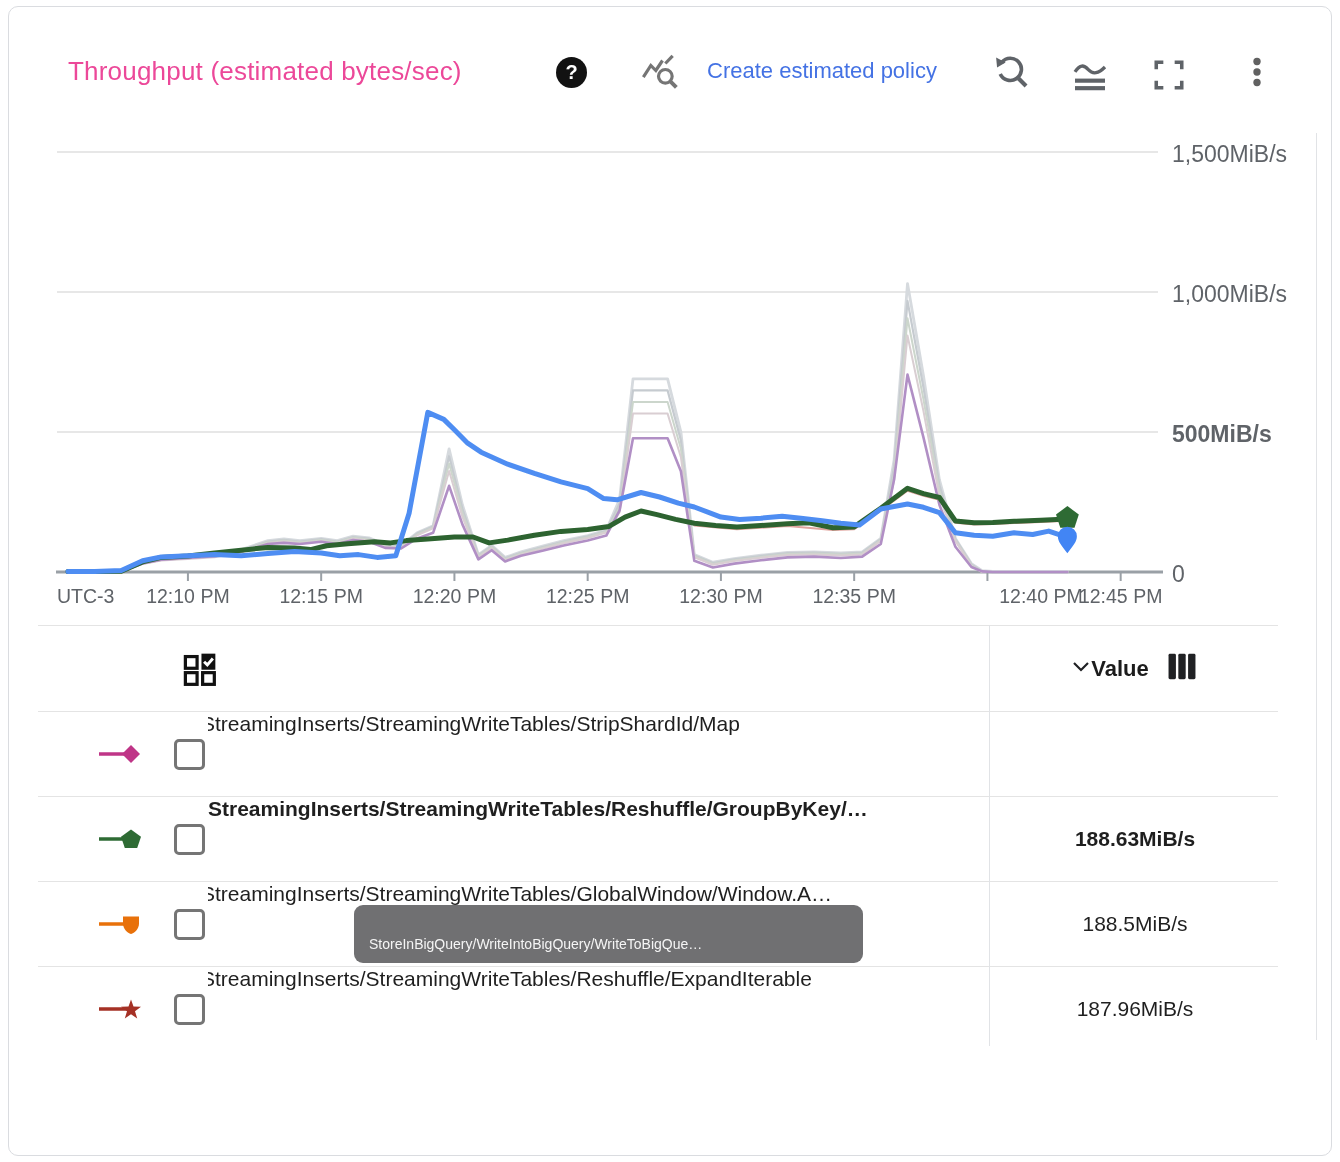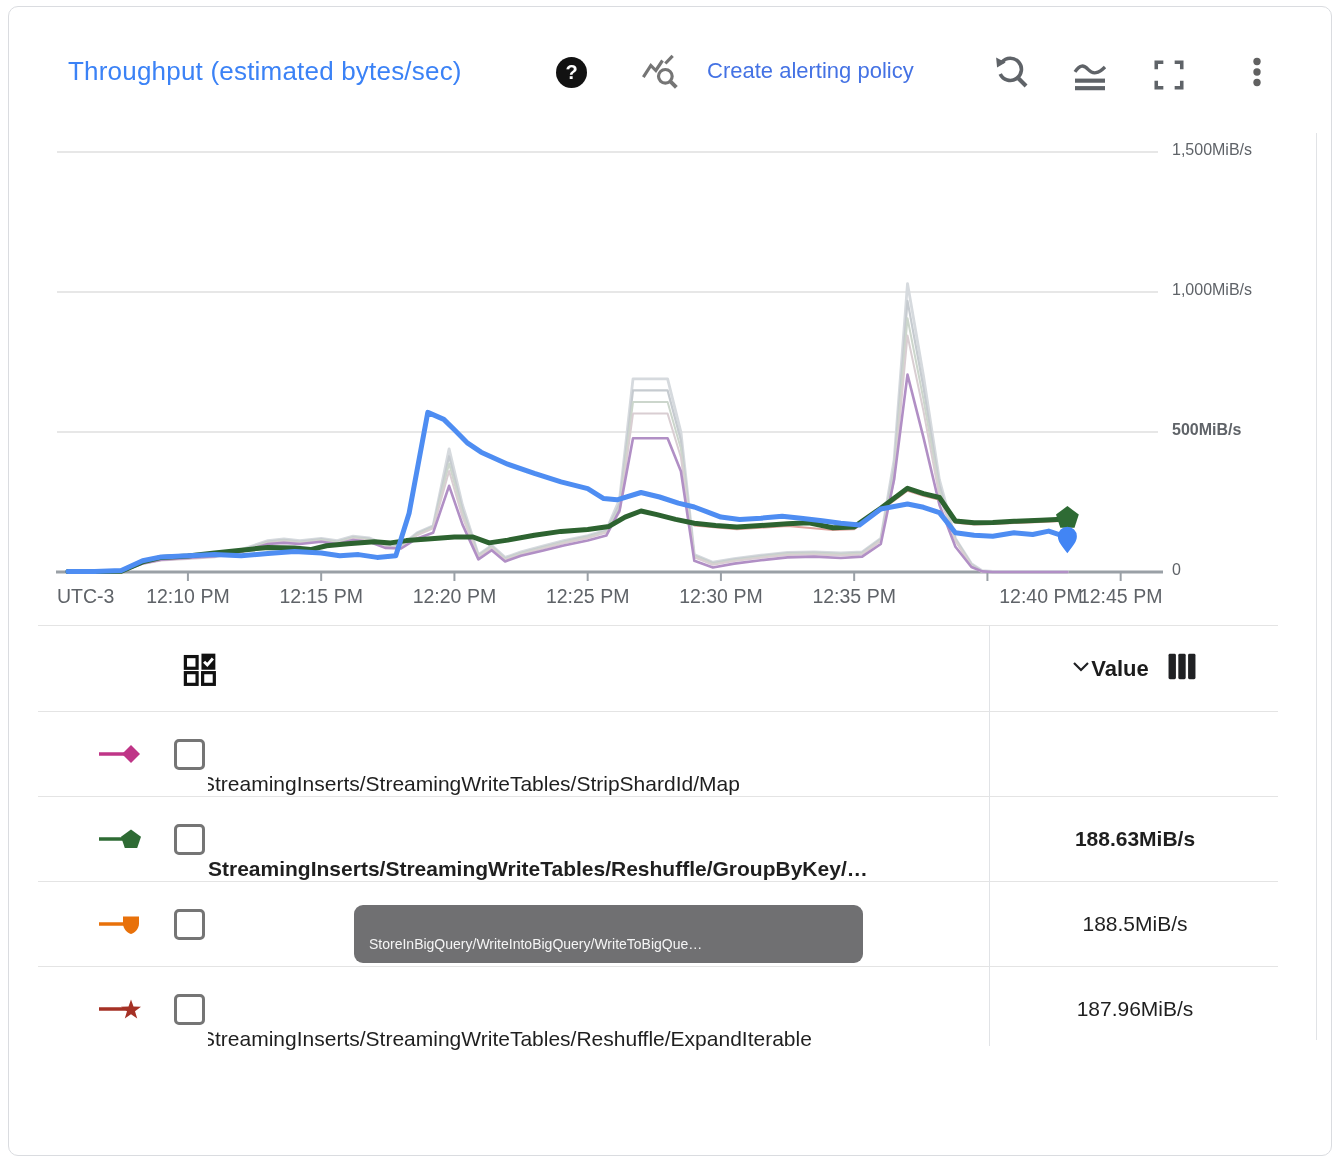--- a/index.html
+++ b/index.html
@@ -1,35 +1,35 @@
 <!DOCTYPE html>
 <html><head>
 <meta charset="utf-8">
 <style>
   html,body{margin:0;padding:0;background:#fff;}
   #stage{position:relative;width:1340px;height:1162px;font-family:"Liberation Sans",sans-serif;background:#fff;overflow:hidden;}
   .card{position:absolute;left:8px;top:6px;width:1322px;height:1148px;background:#fff;border:1px solid #dadce0;border-radius:10px;}
   .abs{position:absolute;}
   
-  .title{left:68px;top:56px;font-size:26px;color:#3b82f6;letter-spacing:.2px;}
+  .title{left:68px;top:56px;font-size:26px;color:#ec4899;letter-spacing:.2px;}
   .help{left:556px;top:57px;width:31px;height:31px;background:#121212;border-radius:50%;color:#fff;
         display:flex;align-items:center;justify-content:center;font-size:20px;font-weight:bold;}
   .link{left:707px;top:58px;font-size:22px;color:#4472e4;cursor:pointer;}
   .hicon{color:#5f6368;}
   
-  .ylab{left:1172px;font-size:16px;color:#5f6368;}
+  .ylab{left:1172px;font-size:23px;color:#5f6368;}
   .xlab{top:585px;font-size:19.5px;color:#5f6368;white-space:nowrap;}
   .vline{position:absolute;width:1px;background:#e1e3e6;}
   
   #ltable{position:absolute;left:38px;top:625px;width:1240px;}
   .lheader{position:relative;height:85px;border-top:1px solid #e4e4e4;}
   .lrow{position:relative;height:84px;border-top:1px solid #e4e4e4;}
   .lrow .mk{position:absolute;left:60px;top:31px;}
   .lrow .cb{position:absolute;left:136px;top:27px;width:25px;height:25px;border:3px solid #757575;border-radius:5px;background:#fff;cursor:pointer;}
-  .lrow .lblwrap{position:absolute;left:170px;top:0;width:792px;height:84px;overflow:hidden;display:flex;align-items:flex-end;}
+  .lrow .lblwrap{position:absolute;left:170px;top:0;width:792px;height:84px;overflow:hidden;display:flex;align-items:flex-start;}
   .lrow .lbl{font-size:21px;color:#1f1f1f;white-space:nowrap;}
   .lrow.clip .lbl{margin-left:-7px;}
   .lrow .val{position:absolute;left:952px;top:0;width:290px;height:84px;display:flex;align-items:center;justify-content:center;font-size:21px;color:#1f1f1f;}
   .lrow.bold .lbl,.lrow.bold .val{font-weight:700;}
   .valhead{position:absolute;left:952px;top:0;width:290px;height:85px;display:flex;align-items:center;justify-content:center;gap:0;}
   .valhead .vh-label{font-size:22px;font-weight:700;color:#1c1c1c;}
   #gridicon{position:absolute;left:143px;top:24px;}
   
   #tooltip{position:absolute;left:354px;top:905px;width:509px;height:58px;background:rgba(92,92,95,0.88);
            border-radius:9px;display:flex;align-items:flex-end;padding:0 0 11px 15px;box-sizing:border-box;
@@ -48,21 +48,21 @@
 
   <div class="abs hicon" style="left:640px;top:53px;">
     <svg width="40" height="40" viewBox="0 0 24 24" fill="none" stroke="#757575" stroke-width="1.9">
       <path d="M2,14.5 L6.5,7.5 L9.5,10.5 L13.5,4.5"></path>
       <path d="M15.2,6.3 L19.6,1.7"></path>
       <circle cx="15.2" cy="14" r="4.1"></circle>
       <path d="M18.2,17 L21.8,20.6" stroke-width="2.4"></path>
     </svg>
   </div>
 
-  <div class="abs link">Create alerting policy</div>
+  <div class="abs link">Create estimated policy</div>
 
   <div class="abs hicon" style="left:992px;top:54px;">
     <svg width="38" height="38" viewBox="0 0 24 24" fill="none" stroke="#5f6368" stroke-width="2.3">
       <path d="M6.2,5.2 A7,7 0 1 1 5.2,12.6"></path>
       <path d="M16.8,15.5 L21.5,20.2" stroke-width="2.6"></path>
       <polygon points="2.6,2.2 3.2,8.6 8.6,5.4" fill="#5f6368" stroke="none"></polygon>
     </svg>
   </div>
   <div class="abs hicon" style="left:1070px;top:56px;">
     <svg width="40" height="40" viewBox="0 0 24 24" fill="none" stroke="#5f6368" stroke-width="2">
@@ -180,20 +180,23 @@
             <span class="lbl">StreamingInserts/StreamingWriteTables/Reshuffle/GroupByKey/…</span>
           </span>
           <span class="val">188.63MiB/s</span>
         </div>
         <div class="lrow clip">
           <span class="mk"><svg width="44" height="22" viewBox="0 0 44 22" fill="#e8710a">
               <line x1="1" y1="11" x2="29" y2="11" stroke="#e8710a" stroke-width="3.5"></line>
               <path d="M25 3.5 h16 v7 c0 5.5 -4.5 9.5 -8 10.5 c-3.5 -1 -8 -5 -8 -10.5 z"></path>
             </svg></span>
           <span class="cb"></span>
+          <span class="lblwrap">
+            <span class="lbl">StreamingInserts/StreamingWriteTables/GlobalWindow/Window.A…</span>
+          </span>
           <span class="val">188.5MiB/s</span>
         </div>
         <div class="lrow clip">
           <span class="mk"><svg width="44" height="22" viewBox="0 0 44 22" fill="#a53125">
               <line x1="1" y1="11" x2="29" y2="11" stroke="#a53125" stroke-width="3.5"></line>
               <polygon points="33,1.5 35.5,8.6 43,8.8 37,13.3 39.2,20.5 33,16.2 26.8,20.5 29,13.3 23,8.8 30.5,8.6"></polygon>
             </svg></span>
           <span class="cb"></span>
           <span class="lblwrap">
             <span class="lbl">StreamingInserts/StreamingWriteTables/Reshuffle/ExpandIterable</span>

